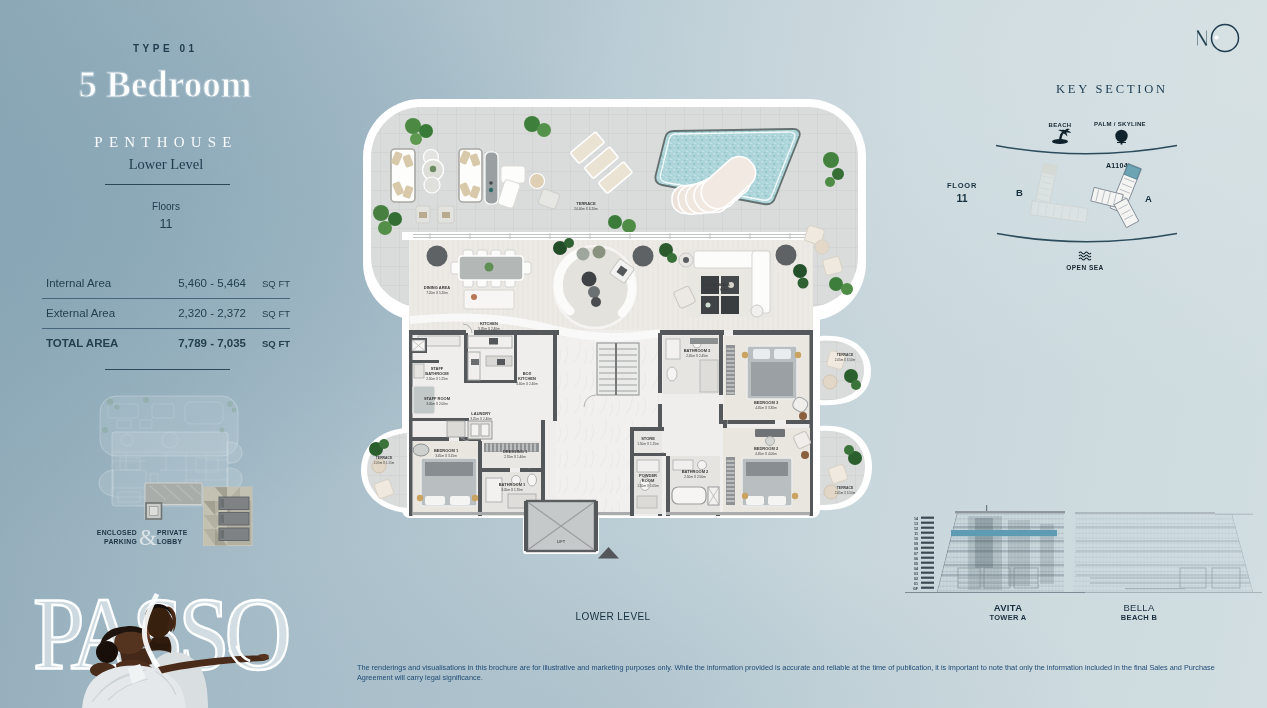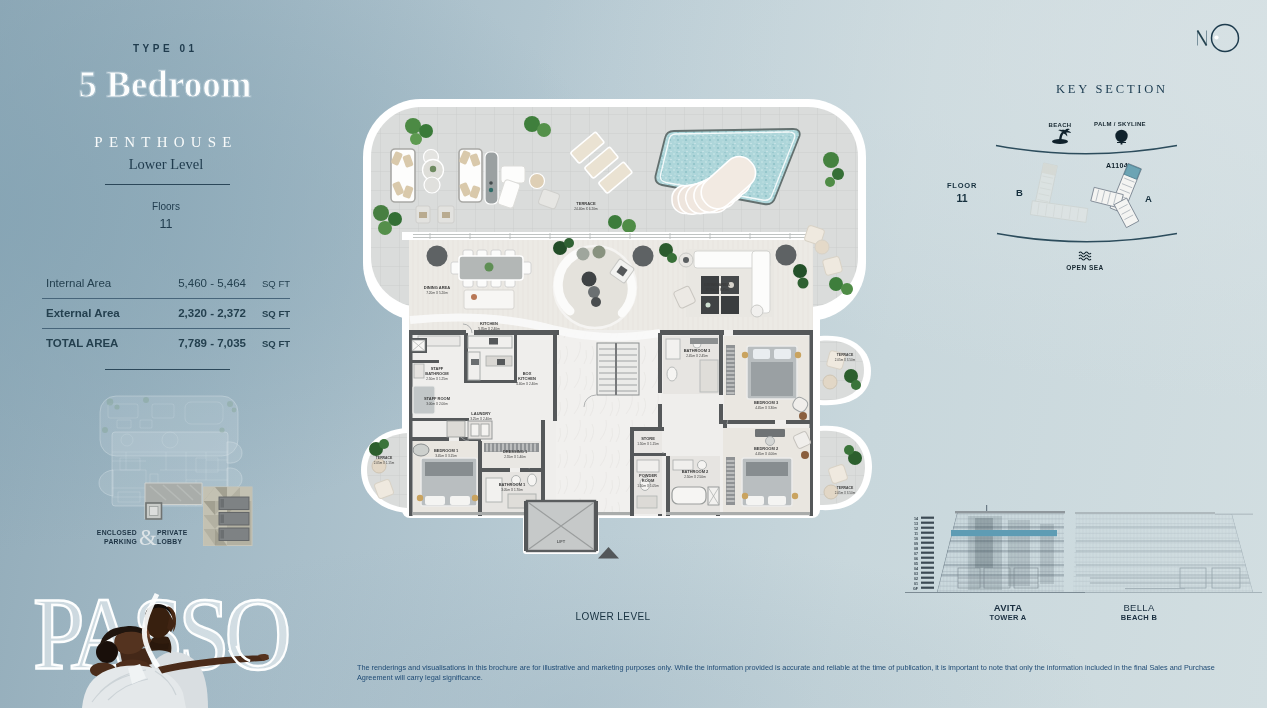--- a/index.html
+++ b/index.html
@@ -25,21 +25,21 @@
 <div class="abs" style="left:105px;top:184px;width:125px;height:1px;background:#2b4759;"></div>
 <div class="abs navy" style="left:0px;top:201px;width:332px;text-align:center;font-size:10px;">Floors</div>
 <div class="abs navy" style="left:0px;top:217px;width:332px;text-align:center;font-size:12.5px;">11</div>
 
 <div class="abs" style="left:42px;top:270px;width:248px;font-size:11.5px;color:#24404f;">
   <div style="display:flex;align-items:baseline;padding:7px 0 9px 4px;border-bottom:1px solid #47657a;">
     <span>Internal Area</span>
       <span style="margin-left:auto;">5,460 - 5,464</span>
       <span style="width:44px;text-align:right;font-size:9.5px;">SQ FT</span>
   </div>
-  <div style="display:flex;align-items:baseline;padding:8px 0 9px 4px;border-bottom:1px solid #47657a;font-weight:bold;">
+  <div style="display:flex;align-items:baseline;padding:8px 0 9px 4px;border-bottom:1px solid #47657a;">
     <span>External Area</span>
       <span style="margin-left:auto;">2,320 - 2,372</span>
       <span style="width:44px;text-align:right;font-size:9.5px;">SQ FT</span>
   </div>
   <div style="display:flex;align-items:baseline;padding:8px 0 9px 4px;font-weight:bold;">
     <span>TOTAL AREA</span>
       <span style="margin-left:auto;">7,789 - 7,035</span>
       <span style="width:44px;text-align:right;font-size:9.5px;">SQ FT</span>
   </div>
 </div>

